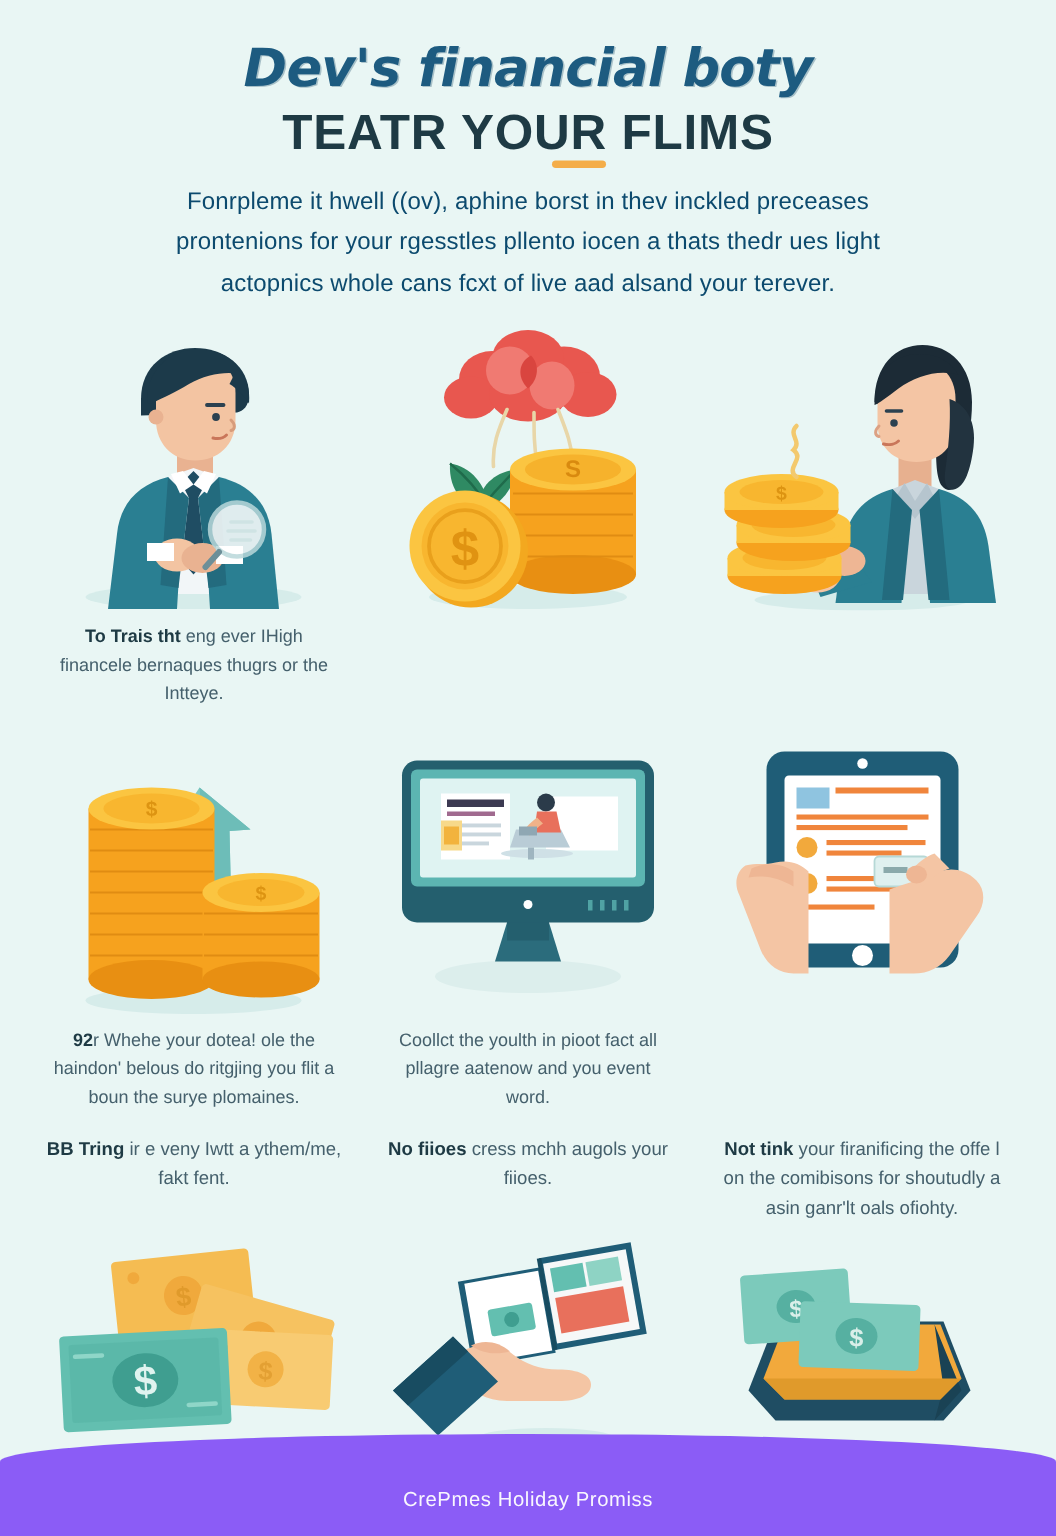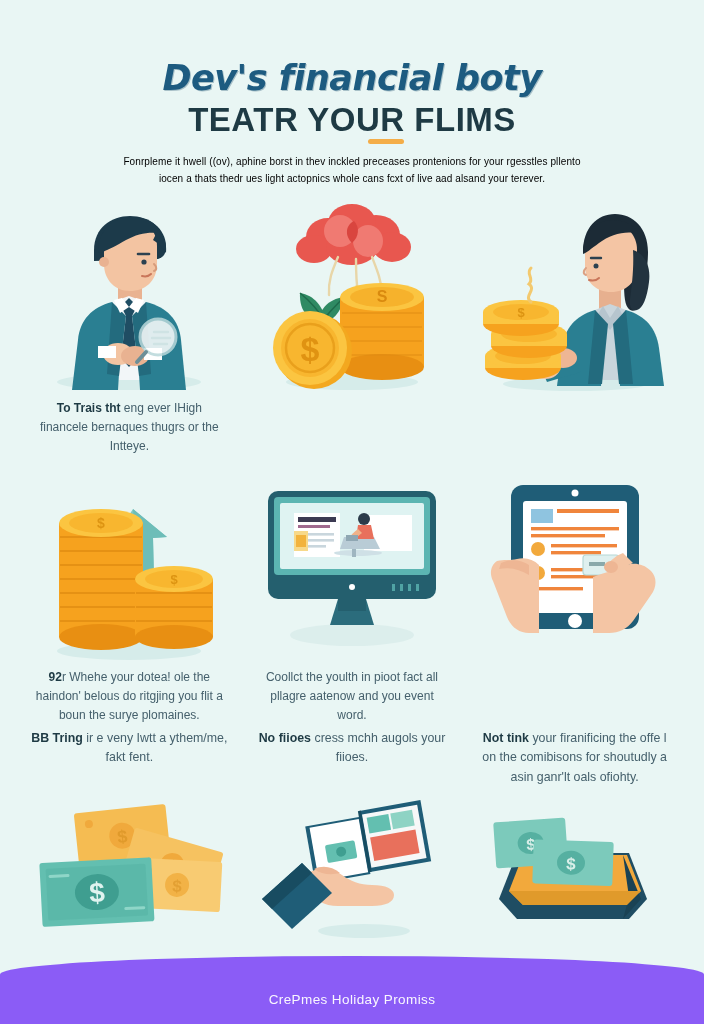--- a/index.html
+++ b/index.html
@@ -15,21 +15,20 @@
     width: 704px;
     height: 1024px;
     margin: 0 auto;
     background: #e9f6f4;
     overflow: hidden;
   }
   
   .header {
     padding: 26px 60px 0 60px;
     text-align: center;
-    margin-top: 32px;
   }
   .title-script {
     font-family: "DejaVu Sans", sans-serif;
     font-size: 35px;
     font-weight: bold;
     font-style: italic;
     color: #1d5b80;
     letter-spacing: -0.5px;
     line-height: 1.15;
     text-shadow: 1px 1px 0 rgba(20,70,100,0.30);
@@ -52,23 +51,23 @@
     left: 55%;
     bottom: -5px;
     width: 36px;
     height: 5px;
     border-radius: 3px;
     background: #f4ad48;
   }
   .intro {
     margin: 14px auto 0 auto;
     max-width: 470px;
-    font-size: 10px;
+    font-size: 16px;
     line-height: 1.72;
-    color: #000000;
+    color: #0c4a6e;
     letter-spacing: 0.1px;
   }
   
   .grid {
     display: grid;
     grid-template-columns: 1fr 1fr 1fr;
     column-gap: 8px;
     padding: 0 22px;
     margin-top: 14px;
   }
@@ -410,21 +409,21 @@
           <path d="M26 88c8-4 20-4 28 2v10c-10-6-20-8-30-6z" fill="#eeb694"></path>
 
           <path d="M176 96c6 6 6 16 0 24l-18 26c-6 8-14 12-24 12h-16v-56c10-4 20-6 28-10 8-4 20-6 30 4z" fill="#f4c5a4"></path>
           <path d="M148 78c-6 2-12 7-16 12l8 10c6-6 12-10 18-12z" fill="#f4c5a4"></path>
           <ellipse cx="136" cy="92" rx="7" ry="6" fill="#eeb694"></ellipse>
         </svg>
       </div>
     </div>
   </div>
 
-  <div class="grid" style="margin-top:4px;">
+  <div class="grid" style="margin-top:16px;">
 
     <div class="cell">
       <div class="caption-above"><b>BB Tring</b><span> ir e veny Iwtt a ythem/me, fakt fent.</span></div>
       <div class="art-sm">
         <svg width="200" height="140" viewBox="0 0 200 140">
 
           <g transform="rotate(-6 100 40)">
             <rect x="48" y="6" width="92" height="54" rx="3" fill="#f5bc52"></rect>
             <circle cx="94" cy="33" r="13" fill="#f0a93c"></circle>
             <text x="94" y="40" font-family="Liberation Sans, sans-serif" font-size="18" font-weight="bold" fill="#e09a2b" text-anchor="middle">$</text>

